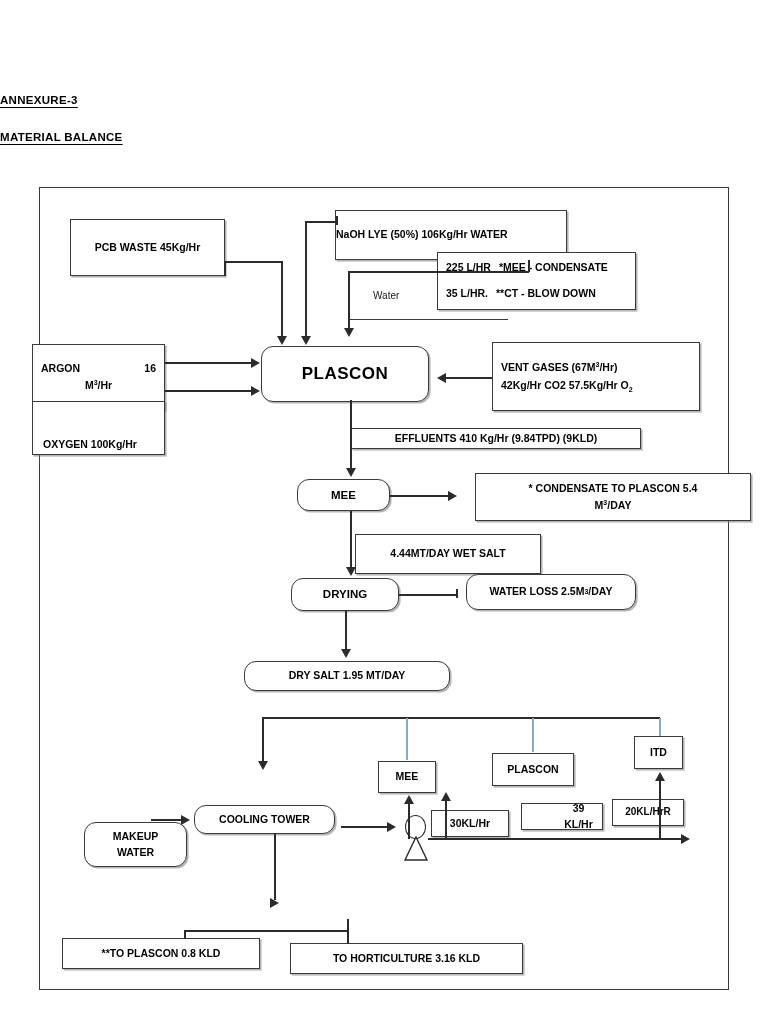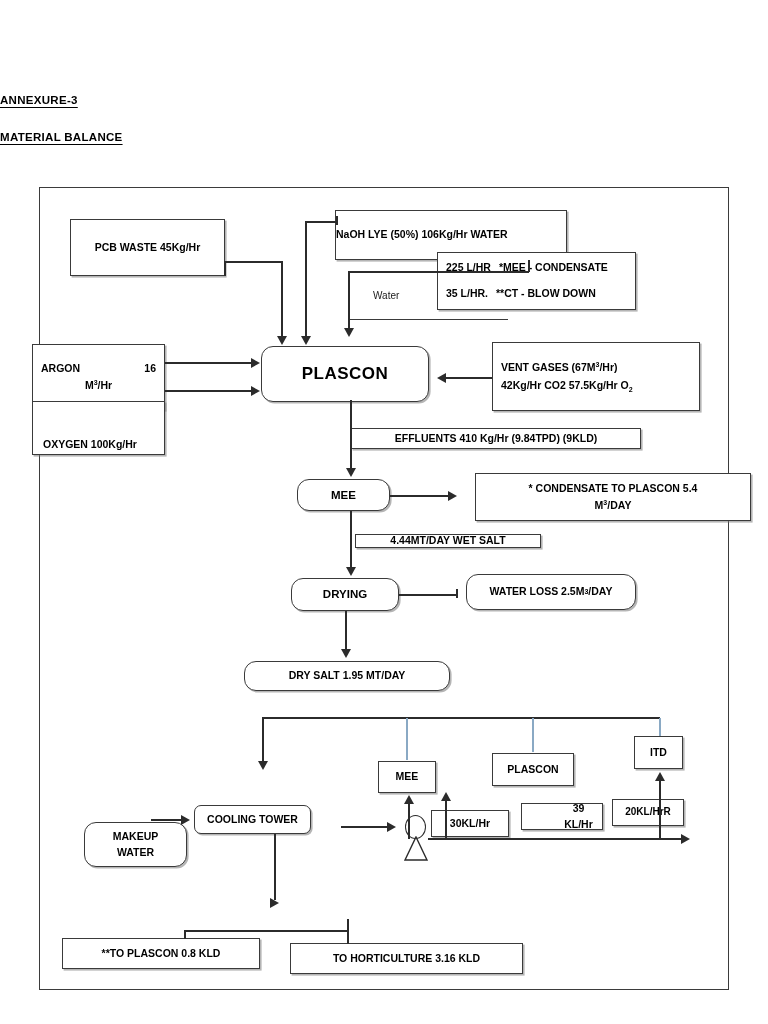--- a/index.html
+++ b/index.html
@@ -199,21 +199,21 @@
 
   <div class="box rounded shadow" id="box-mee" style="left:297px; top:479px; width:93px; height:32px; font-size:11.5px;">
     <span>MEE</span>
   </div>
 
   <div class="box shadow" id="box-condensate" style="left:459px; top:473px; width:276px; height:48px; flex-direction:column;margin-left:16px;">
     <div>* CONDENSATE TO PLASCON 5.4</div>
     <div style="margin-top:2px;"><span>M</span><sup>3</sup><span>/DAY</span></div>
   </div>
 
-  <div class="box shadow" id="box-wet-salt" style="left:355px; top:534px; width:186px; height:14px;">
+  <div class="box shadow" id="box-wet-salt" style="left:355px; top:534px; width:186px; height:40px;">
     <span>4.44MT/DAY WET SALT</span>
   </div>
 
   <div class="box rounded shadow" id="box-drying" style="left:291px; top:578px; width:108px; height:33px; font-size:11.5px;">
     <span>DRYING</span>
   </div>
 
   <div class="box rounded shadow" id="box-water-loss" style="left:466px; top:574px; width:170px; height:36px;">
     <span>WATER LOSS 2.5M</span>
       <sup>3</sup>
@@ -229,21 +229,21 @@
   </div>
 
   <div class="box shadow" id="box-cc-plascon" style="left:492px; top:753px; width:82px; height:33px;">
     <span>PLASCON</span>
   </div>
 
   <div class="box shadow" id="box-cc-mee" style="left:378px; top:761px; width:58px; height:32px;">
     <span>MEE</span>
   </div>
 
-  <div class="box shadow" id="box-cooling-tower" style="left:194px; top:805px; width:117px; height:29px; border-radius:7px;">
+  <div class="box shadow" id="box-cooling-tower" style="left:194px; top:805px; width:141px; height:29px; border-radius:12px;">
     <span>COOLING TOWER</span>
   </div>
 
   <div class="box rounded shadow" id="box-makeup-water" style="left:48px; top:822px; width:103px; height:45px; flex-direction:column;margin-left:36px;">
     <div>MAKEUP</div>
     <div>WATER</div>
   </div>
 
   <div class="box shadow" id="box-flow-mee" style="left:431px; top:810px; width:78px; height:27px;">
     <span>30KL/Hr</span>

